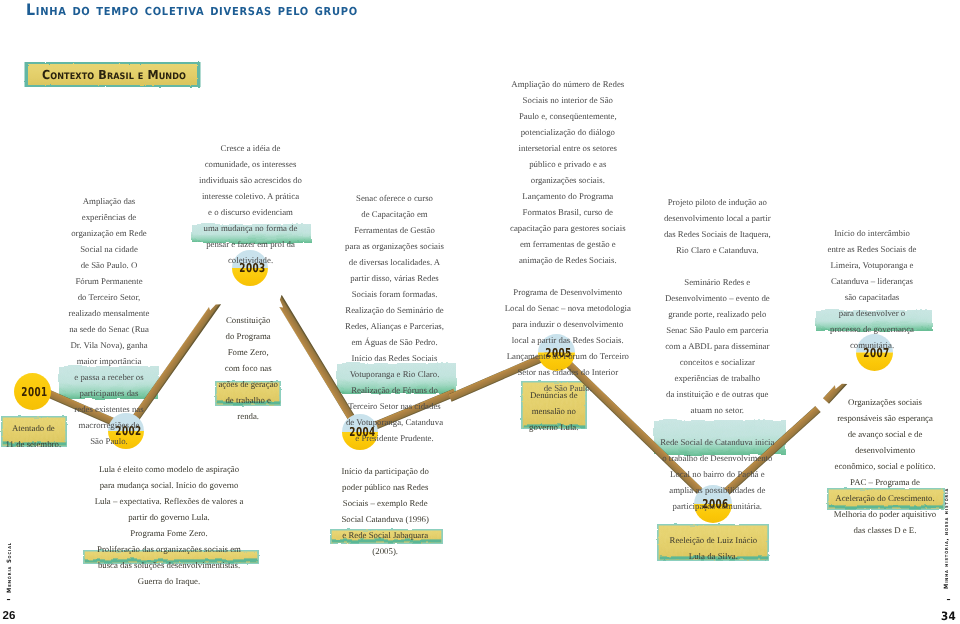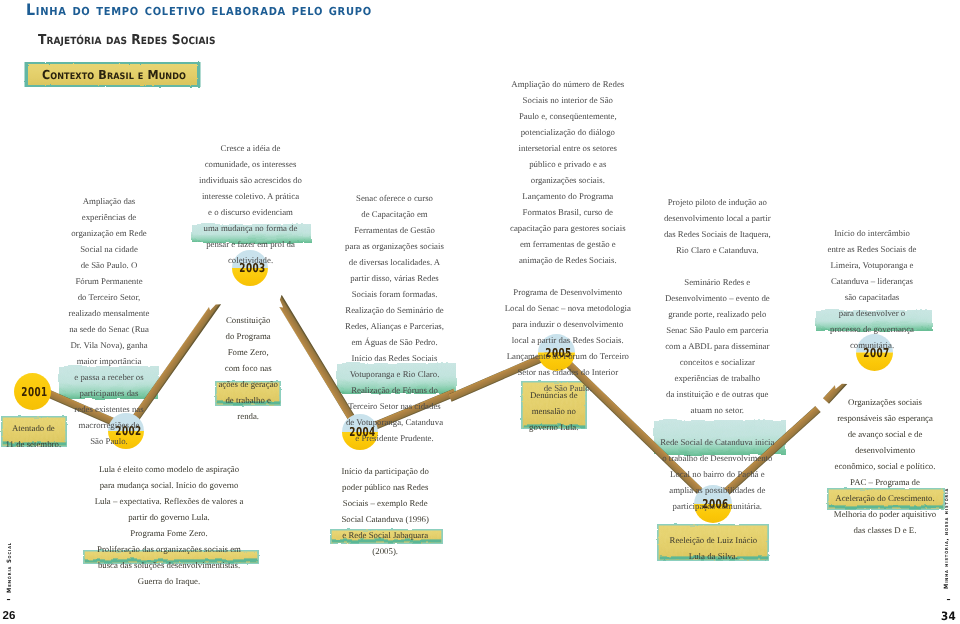--- a/index.html
+++ b/index.html
@@ -143,22 +143,21 @@
         <stop offset="100%" stop-color="#6e5c30"></stop>
       </linearGradient>
       <linearGradient id="yelcirc" x1="0" y1="0" x2="0" y2="1">
         <stop offset="0%" stop-color="#fcd116"></stop>
         <stop offset="55%" stop-color="#fbc707"></stop>
         <stop offset="100%" stop-color="#f4bf06"></stop>
       </linearGradient>
     </defs>
   </svg>
 
-  <div id="doc-title">Linha do tempo coletivo elaborada pelo grupo</div>
-  <div id="doc-subtitle">Trajetória das Redes Sociais</div>
+  <div id="doc-title">Linha do tempo coletiva diversas pelo grupo</div>
 
   <div id="banner">
     <svg width="180" height="30">
       <g filter="url(#wcA)">
           <rect x="1.5" y="2" width="176" height="25" fill="#63b7a4"></rect>
         </g>
       <g filter="url(#wcB)">
           <rect x="5" y="4" width="169" height="21" fill="url(#ylg)"></rect>
         </g>
     </svg>

